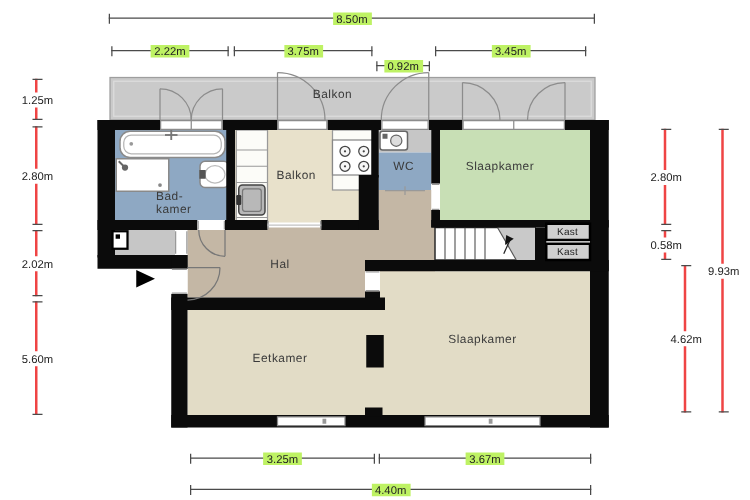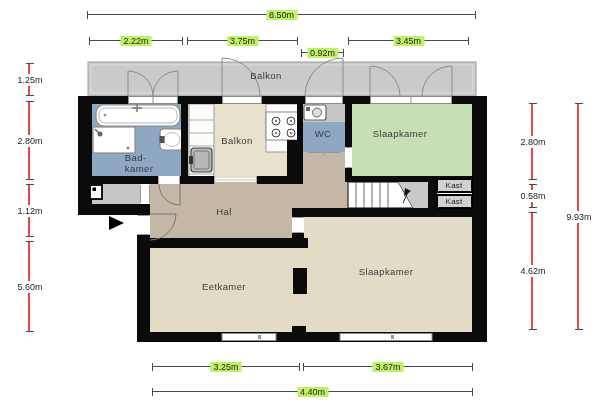--- a/index.html
+++ b/index.html
@@ -239,33 +239,33 @@
       <span class="dim-label">3.45m</span>
     </div>
 
   <div class="dim dim-v" style="left:28px;top:63px;height:33px">
       <span class="dim-label">1.25m</span>
     </div>
   <div class="dim dim-v" style="left:28px;top:101px;height:79px">
       <span class="dim-label">2.80m</span>
     </div>
   <div class="dim dim-v" style="left:28px;top:184px;height:53px">
-      <span class="dim-label">1.12m</span>
+      <span class="dim-label">2.02m</span>
     </div>
   <div class="dim dim-v" style="left:28px;top:241px;height:91px">
       <span class="dim-label">5.60m</span>
     </div>
 
   <div class="dim dim-v" style="left:531px;top:103px;height:77px">
       <span class="dim-label">2.80m</span>
     </div>
   <div class="dim dim-v" style="left:531px;top:184px;height:24px">
       <span class="dim-label">0.58m</span>
     </div>
-  <div class="dim dim-v" style="left:531px;top:212px;height:118px">
+  <div class="dim dim-v" style="left:547px;top:212px;height:118px">
       <span class="dim-label">4.62m</span>
     </div>
   <div class="dim dim-v" style="left:577px;top:103px;height:227px">
       <span class="dim-label">9.93m</span>
     </div>
 
   <div class="dim dim-h" style="left:152px;top:366px;width:148px">
       <span class="dim-label">3.25m</span>
     </div>
   <div class="dim dim-h" style="left:303px;top:366px;width:170px">

